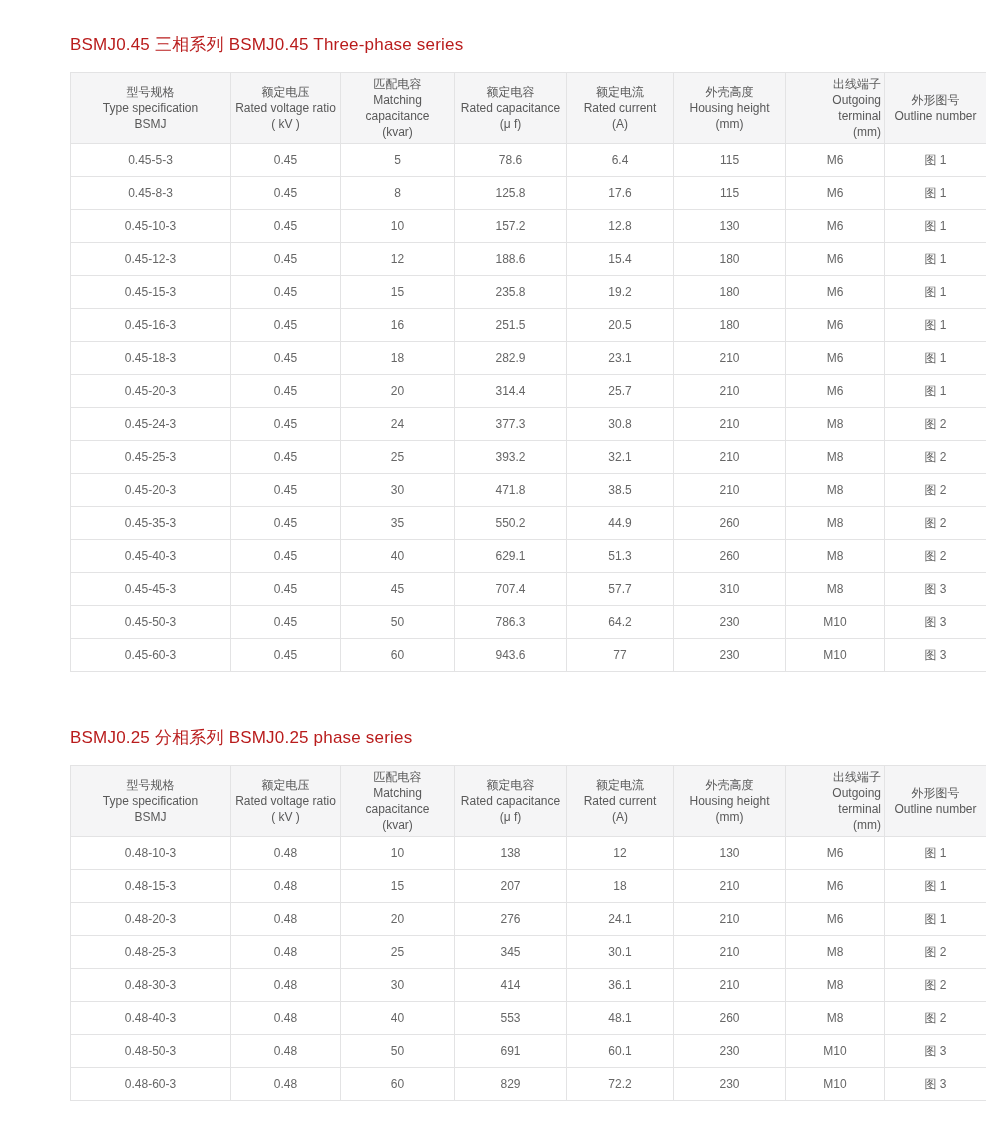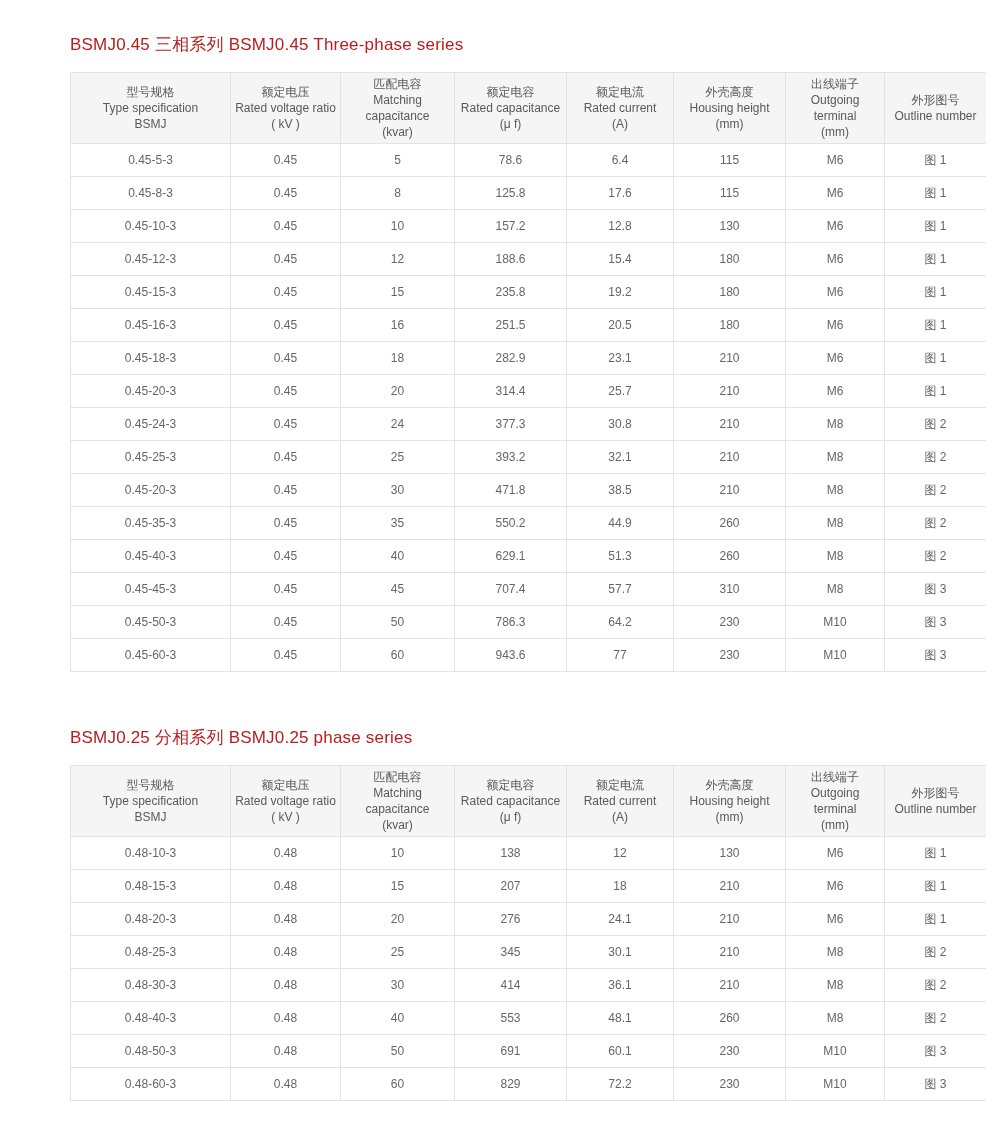--- a/index.html
+++ b/index.html
@@ -52,21 +52,21 @@
     padding: 0 2px;
     background: #ffffff;
   }
   
   table.spec th:nth-child(1) { width: 153px; }
   table.spec th:nth-child(2) { width: 103px; }
   table.spec th:nth-child(3) { width: 107px; }
   table.spec th:nth-child(4) { width: 105px; }
   table.spec th:nth-child(5) { width: 100px; }
   table.spec th:nth-child(6) { width: 105px; }
-  table.spec th:nth-child(7) { width: 92px; }
+  table.spec th:nth-child(7) { width: 92px; text-align: right; }
   table.spec th:nth-child(8) { width: 95px; }
 </style>
 </head>
 <body>
 
 <div class="page">
 
   <section class="section">
     <h2 class="section-title">BSMJ0.45 三相系列 BSMJ0.45 Three-phase series</h2>
     <table class="spec">

